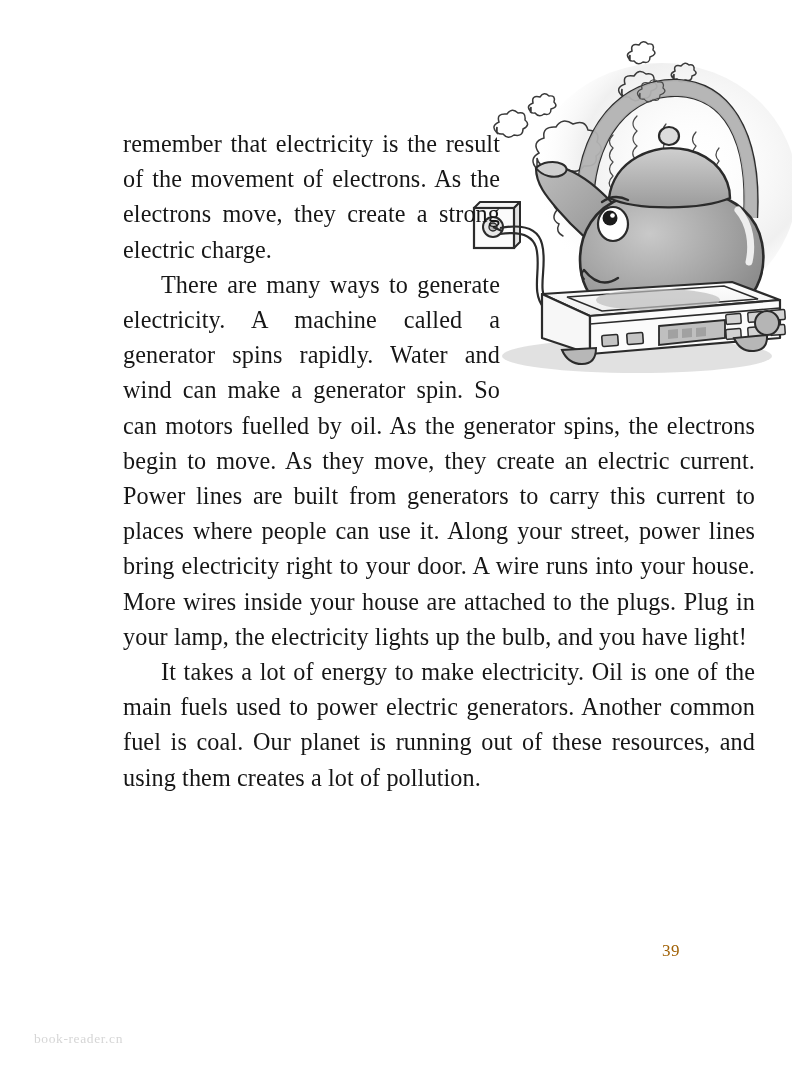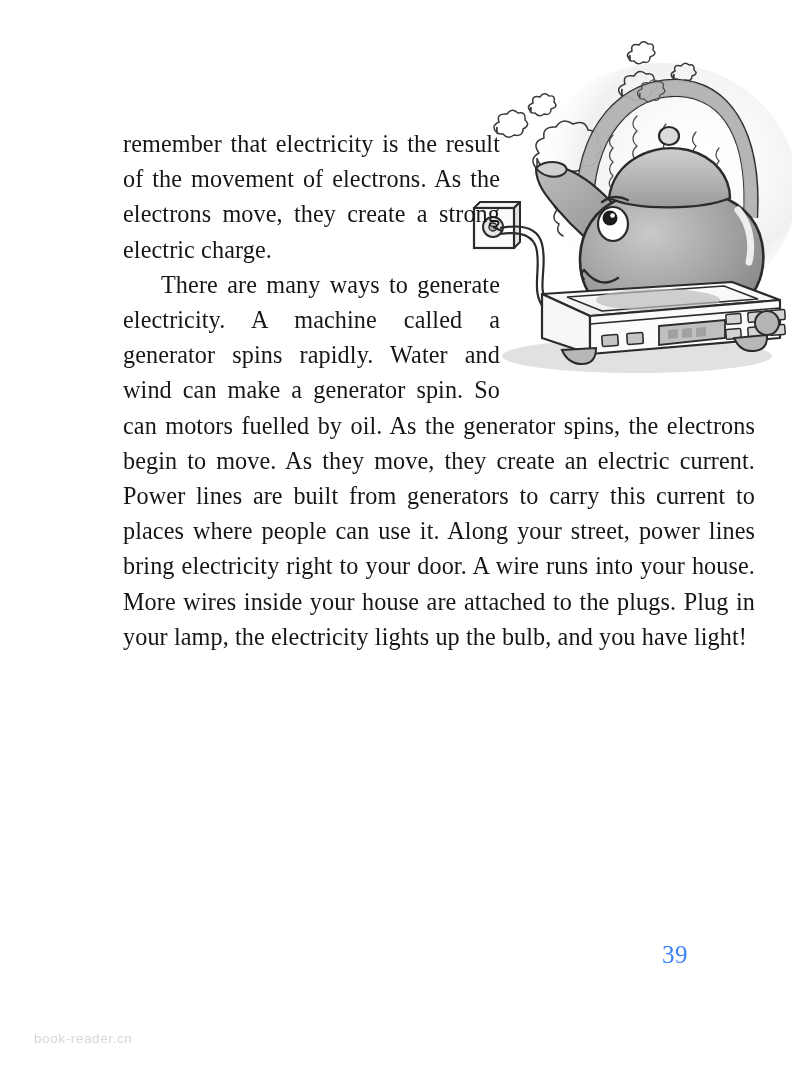--- a/index.html
+++ b/index.html
@@ -61,30 +61,30 @@
     float: right;
     width: 255px;
     height: 250px;
     shape-outside: inset(0);
   }
 
   #pagenum {
     position: absolute;
     left: 662px;
     top: 941px;
-    font-size: 25px;
-    color: #3b82f6;
+    font-size: 17px;
+    color: #a16207;
     letter-spacing: 0.5px;
   }
 
   #watermark {
     position: absolute;
     left: 34px;
     top: 1031px;
-    font-family: Liberation Sans, sans-serif;
+    font-family: Liberation Serif, serif;
     font-size: 13.5px;
     color: #d6d6d6;
     letter-spacing: 0.6px;
     user-select: none;
   }
 </style>
 </head>
 <body>
 
 <div id="page">
@@ -239,18 +239,19 @@
           <path d="M272 300 q6 14 20 13 q14 -1 13 -16 Z" fill="#b7b7b7" stroke="#2b2b2b" stroke-width="2"></path>
         </g>
       </g>
     </svg>
   </div>
 
   <div id="bodytext">
     <div class="wrapshape"></div>
     <p class="para first">remember that electricity is the result of the movement of electrons. As the electrons move, they create a strong electric charge.</p>
     <p class="para">There are many ways to generate electricity. A machine called a generator spins rapidly. Water and wind can make a generator spin. So can motors fuelled by oil. As the generator spins, the electrons begin to move. As they move, they create an electric current. Power lines are built from generators to carry this current to places where people can use it. Along your street, power lines bring electricity right to your door. A wire runs into your house. More wires inside your house are attached to the plugs. Plug in your lamp, the electricity lights up the bulb, and you have light!</p>
+    <p class="para">It takes a lot of energy to make electricity. Oil is one of the main fuels used to power electric generators. Another common fuel is coal. Our planet is running out of these resources, and using them creates a lot of pollution.</p>
   </div>
 
   <div id="pagenum">39</div>
   <div id="watermark">book-reader.cn</div>
 
 </div>
 
 </body></html>

